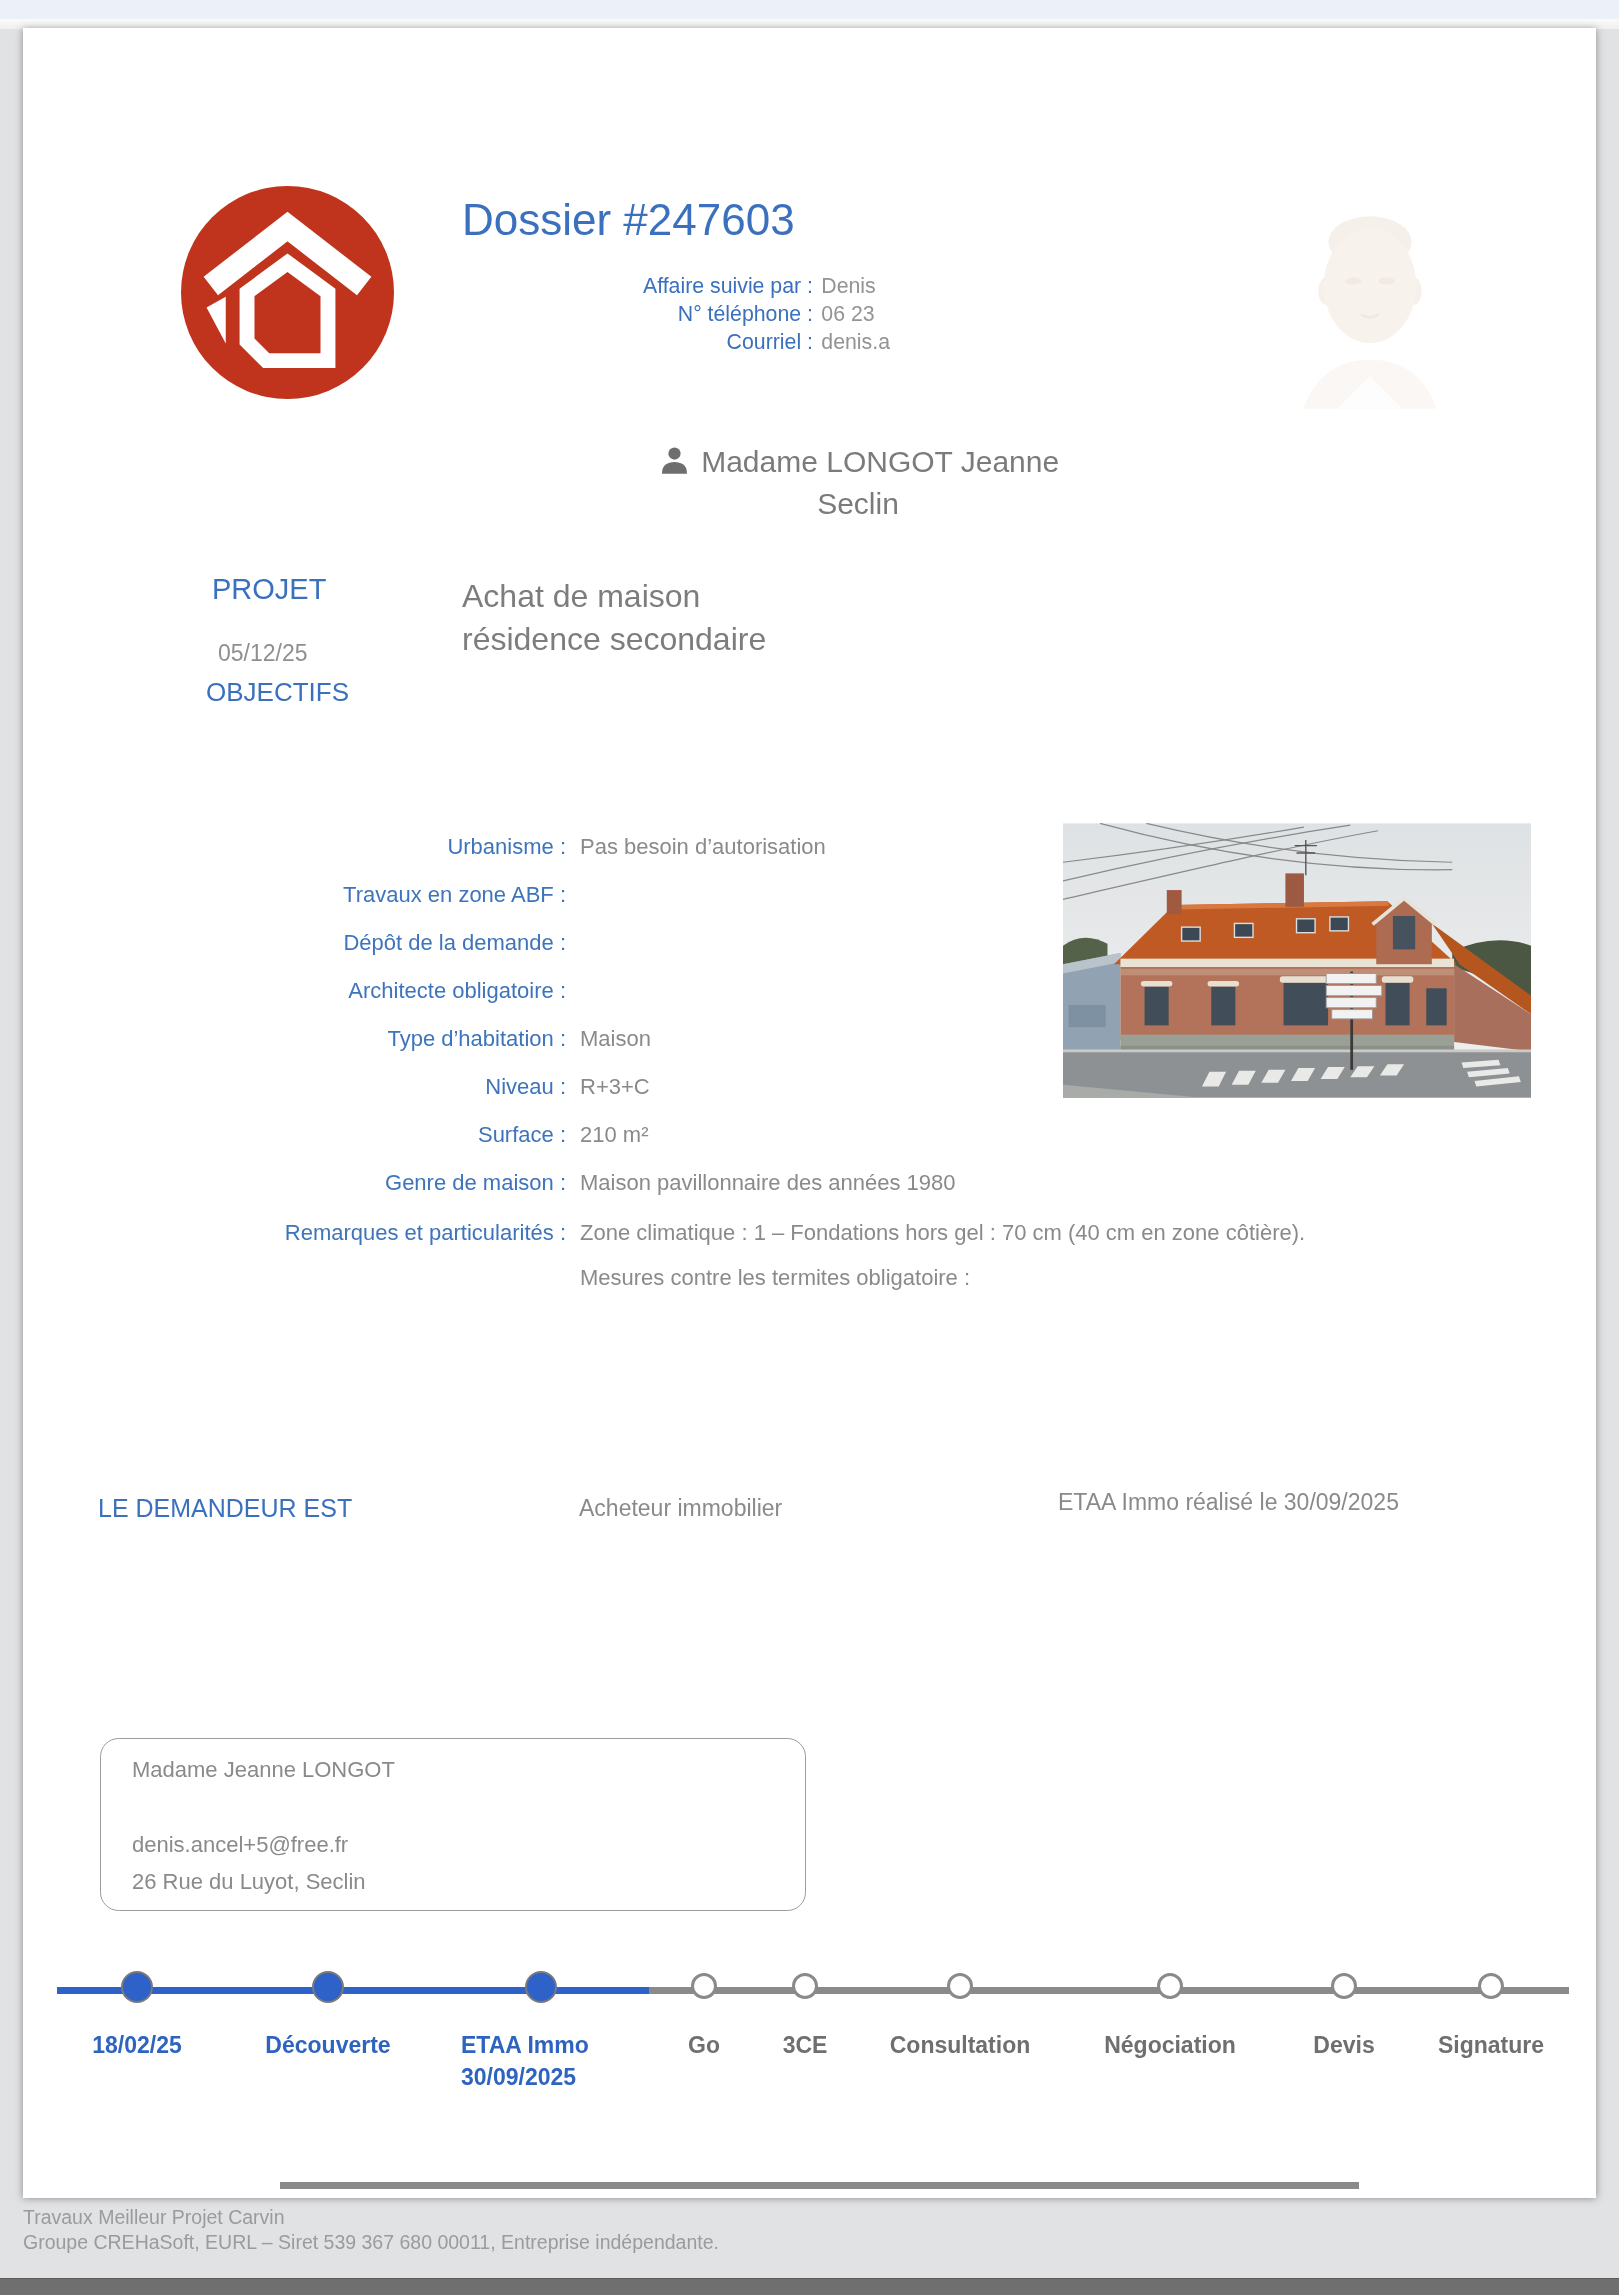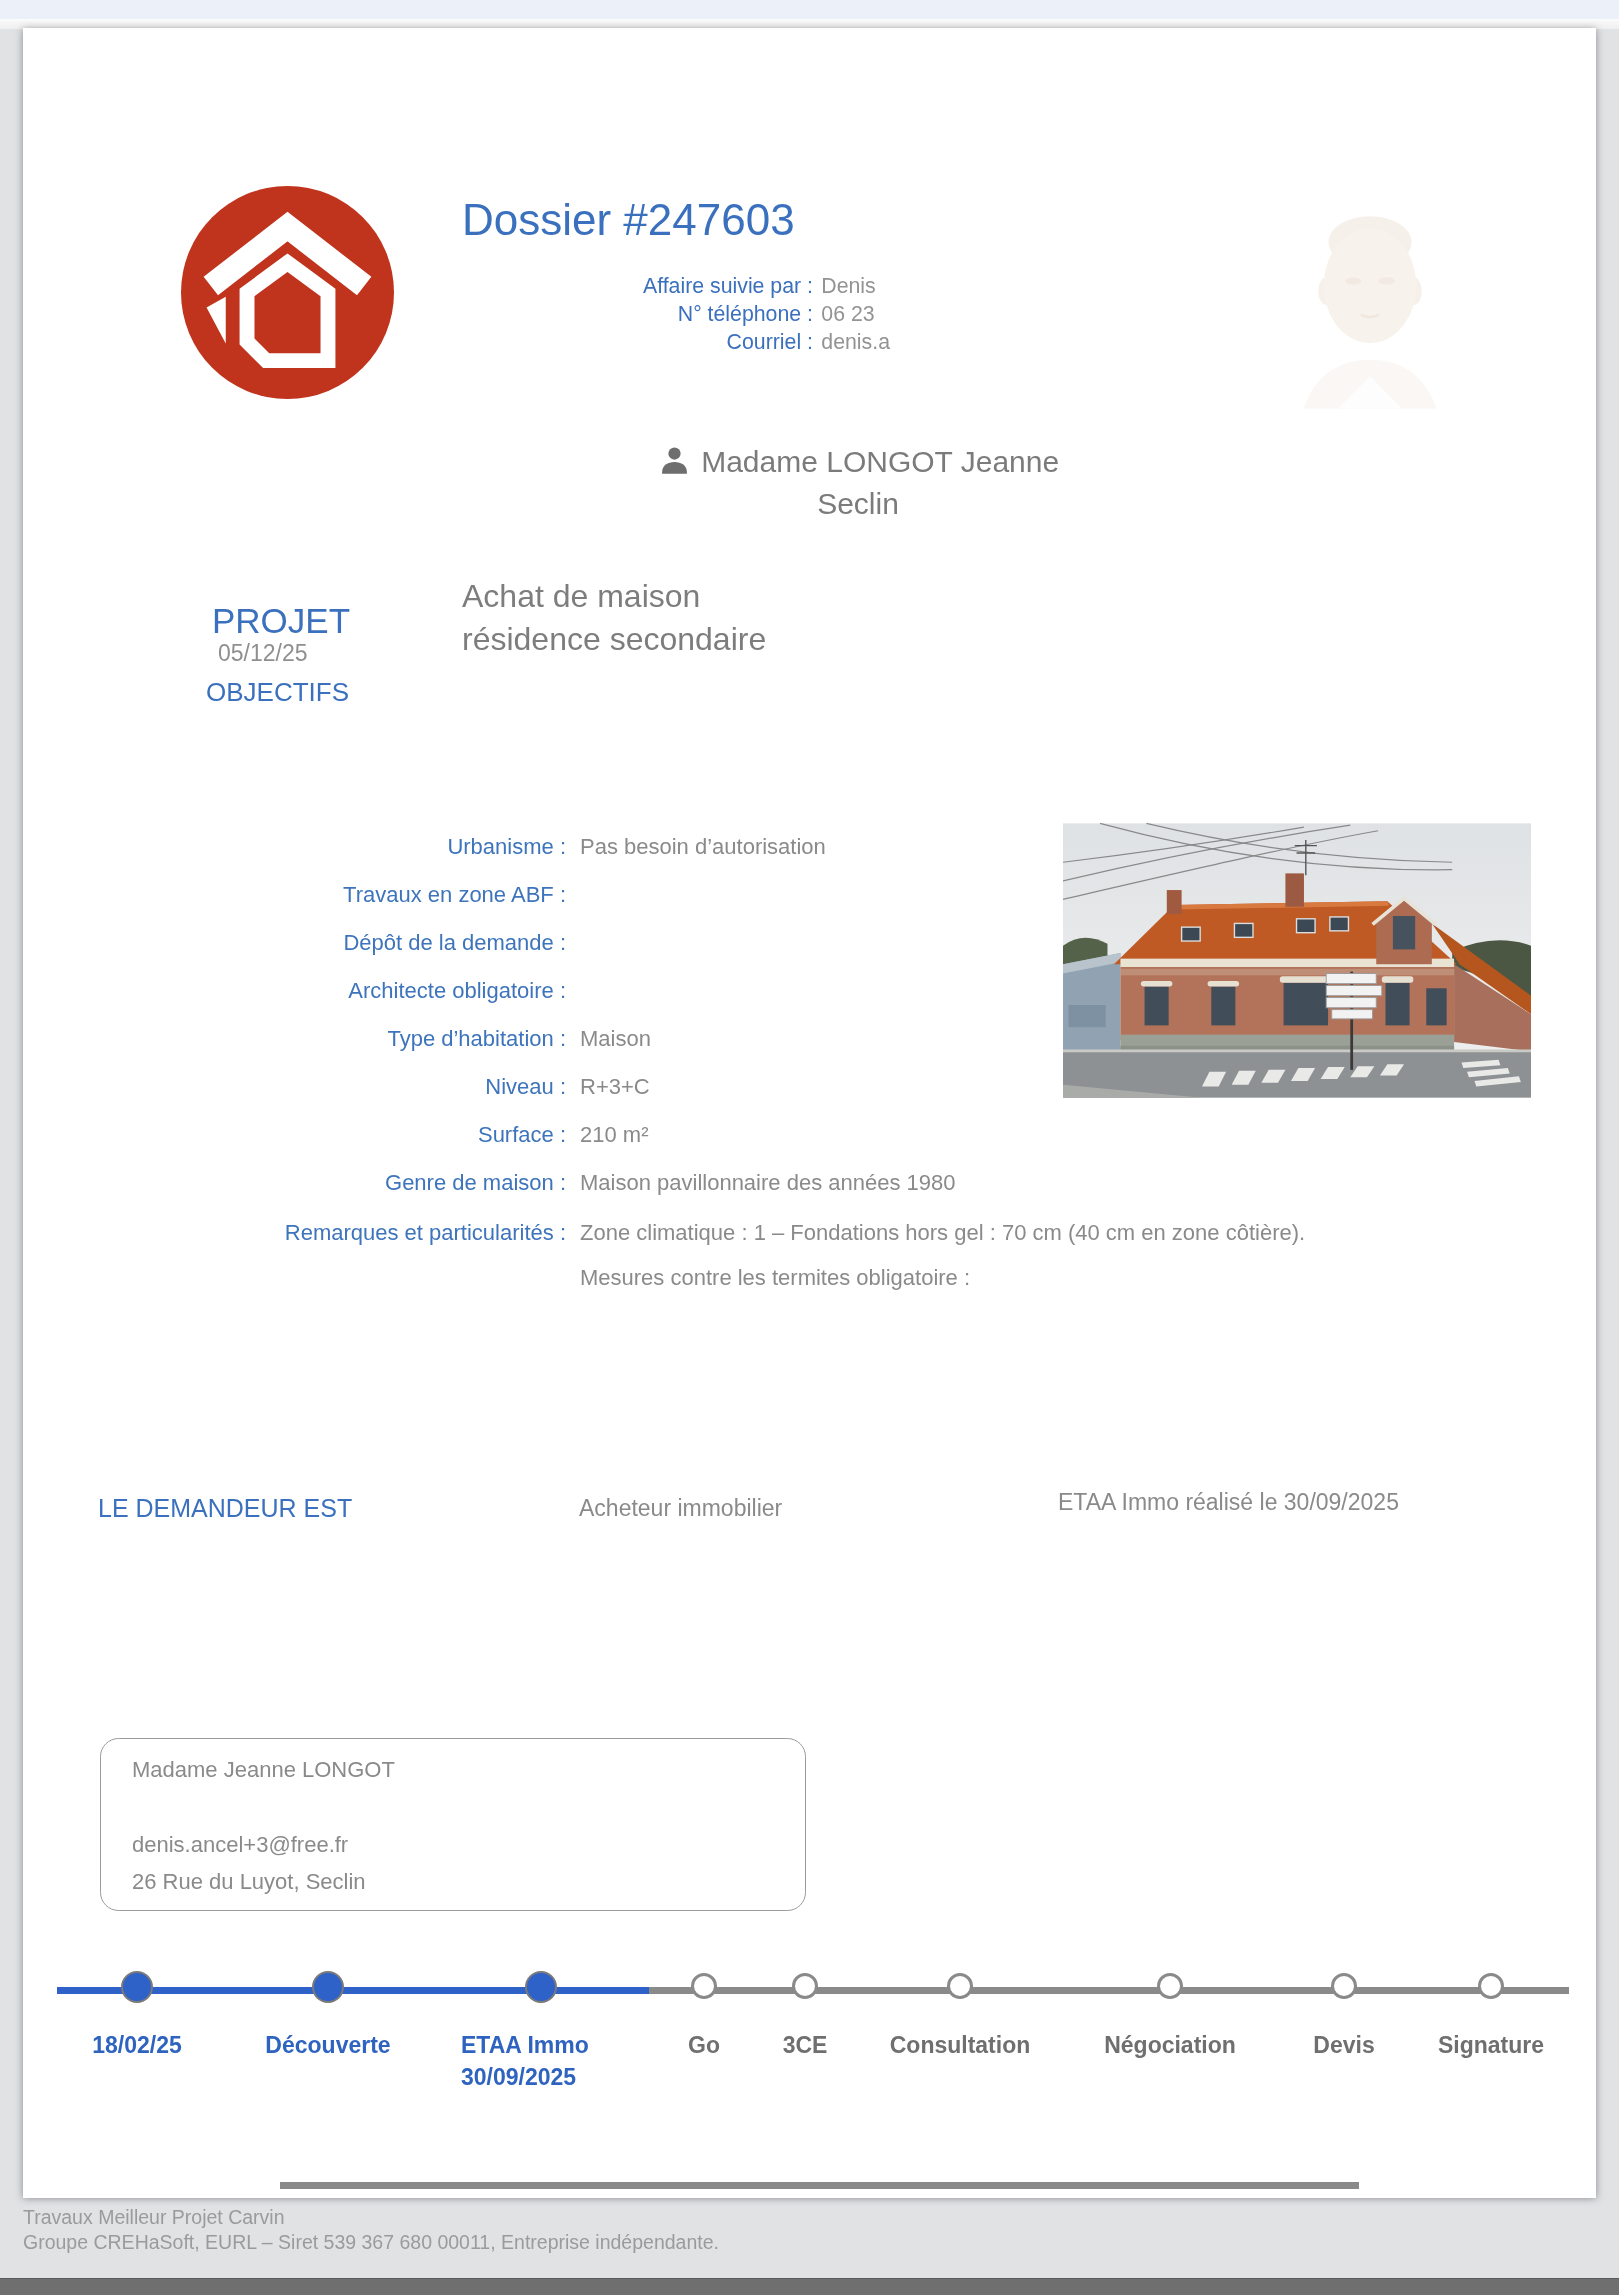--- a/index.html
+++ b/index.html
@@ -31,21 +31,21 @@
   .c-val { margin-left:8.3px; color:#939393; width:100px; white-space:nowrap; overflow:hidden; }
   .advisor { left:1273px; top:163px; width:148px; height:218px; }
 
   
   .client { left:97px; top:415px; width:1476px; text-align:center;
             color:#7b7b7b; font-size:30px; }
   .client-row1 svg { vertical-align:-6.5px; margin-right:9.3px; }
   .client-city { margin-top:8.3px; }
 
   
-  .projet-label { left:189px; top:545px; font-size:35px; color:#3a70bd;margin-top:28px; }
+  .projet-label { left:189px; top:545px; font-size:29px; color:#3a70bd; }
   .projet-date  { left:195px; top:612px; font-size:23px; color:#8f8f8f; }
   .projet-desc  { left:439px; top:547px; font-size:32px; color:#7d7d7d; line-height:43px; }
   .objectifs-label { left:183px; top:649px; font-size:26px; color:#3a70bd; }
 
   
   .fields { left:0; top:795px; width:1573px; font-size:22px; }
   .f-row { display:flex; height:48px; line-height:48px; }
   .f-lbl { width:543px; text-align:right; color:#3d74bc; white-space:nowrap; }
   .f-val { margin-left:14px; color:#8a8a8a; white-space:nowrap; }
   .f-row.multi { height:auto; line-height:45px; padding-top:2.8px; }
@@ -286,21 +286,21 @@
       </g>
     </svg>
   </div>
 
   <div class="abs dem-label">LE DEMANDEUR EST</div>
   <div class="abs dem-value">Acheteur immobilier</div>
   <div class="abs dem-report">ETAA Immo réalisé le 30/09/2025</div>
 
   <div class="abs card">
     <div class="abs card-name">Madame Jeanne LONGOT</div>
-    <div class="abs card-email">denis.ancel+3@free.fr</div>
+    <div class="abs card-email">denis.ancel+5@free.fr</div>
     <div class="abs card-addr">26 Rue du Luyot, Seclin</div>
   </div>
 
   <div class="abs tl-line-done"></div>
   <div class="abs tl-line-todo"></div>
 
   <div class="tl-step done" style="left:114px">
     <div class="tl-dot done"></div>
     <div class="tl-lbl">
       <div>18/02/25</div>

